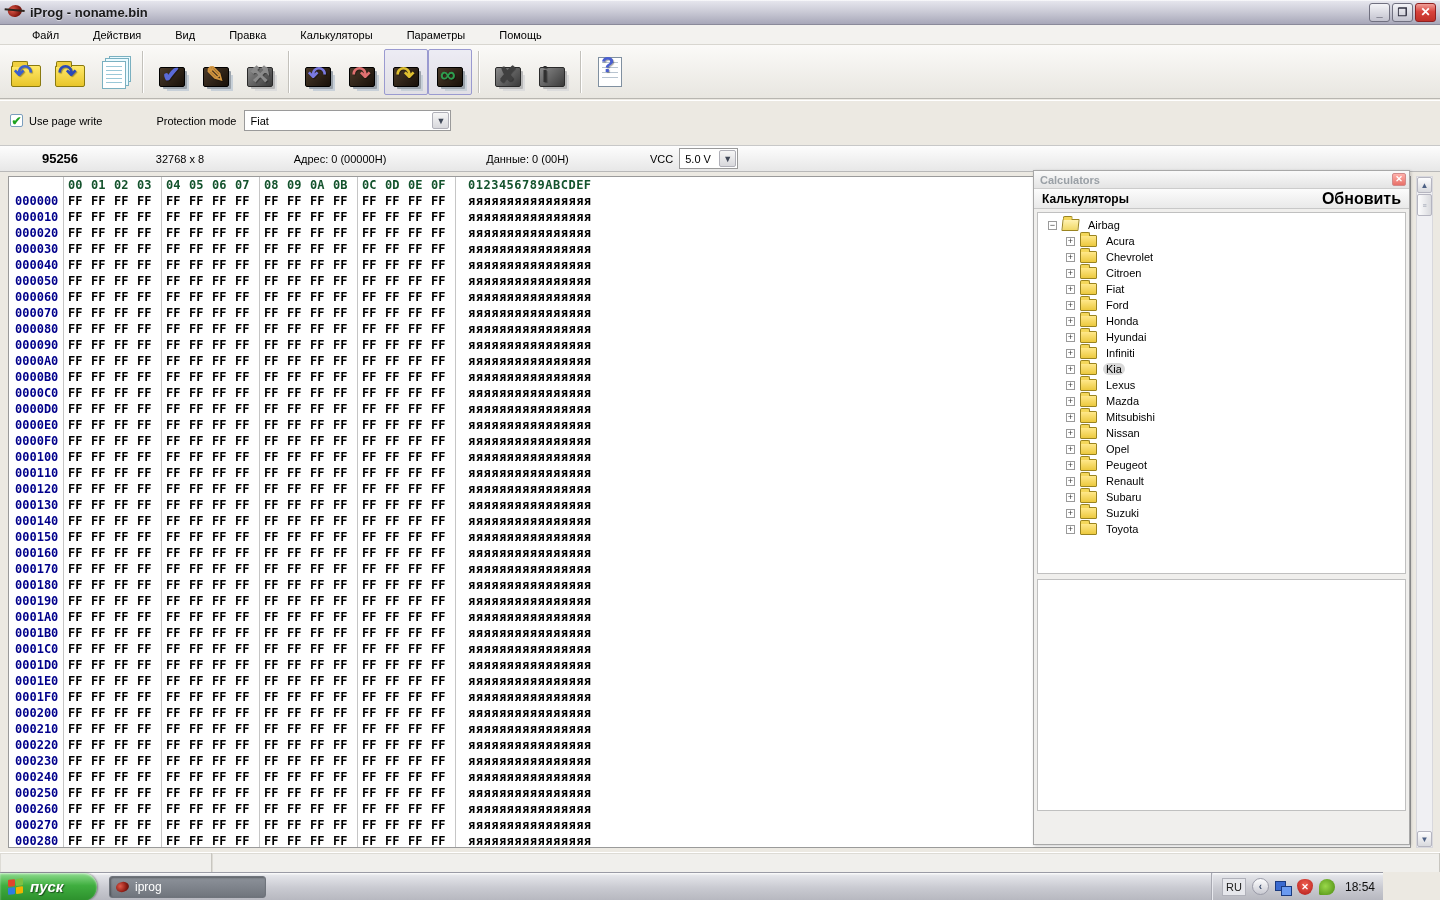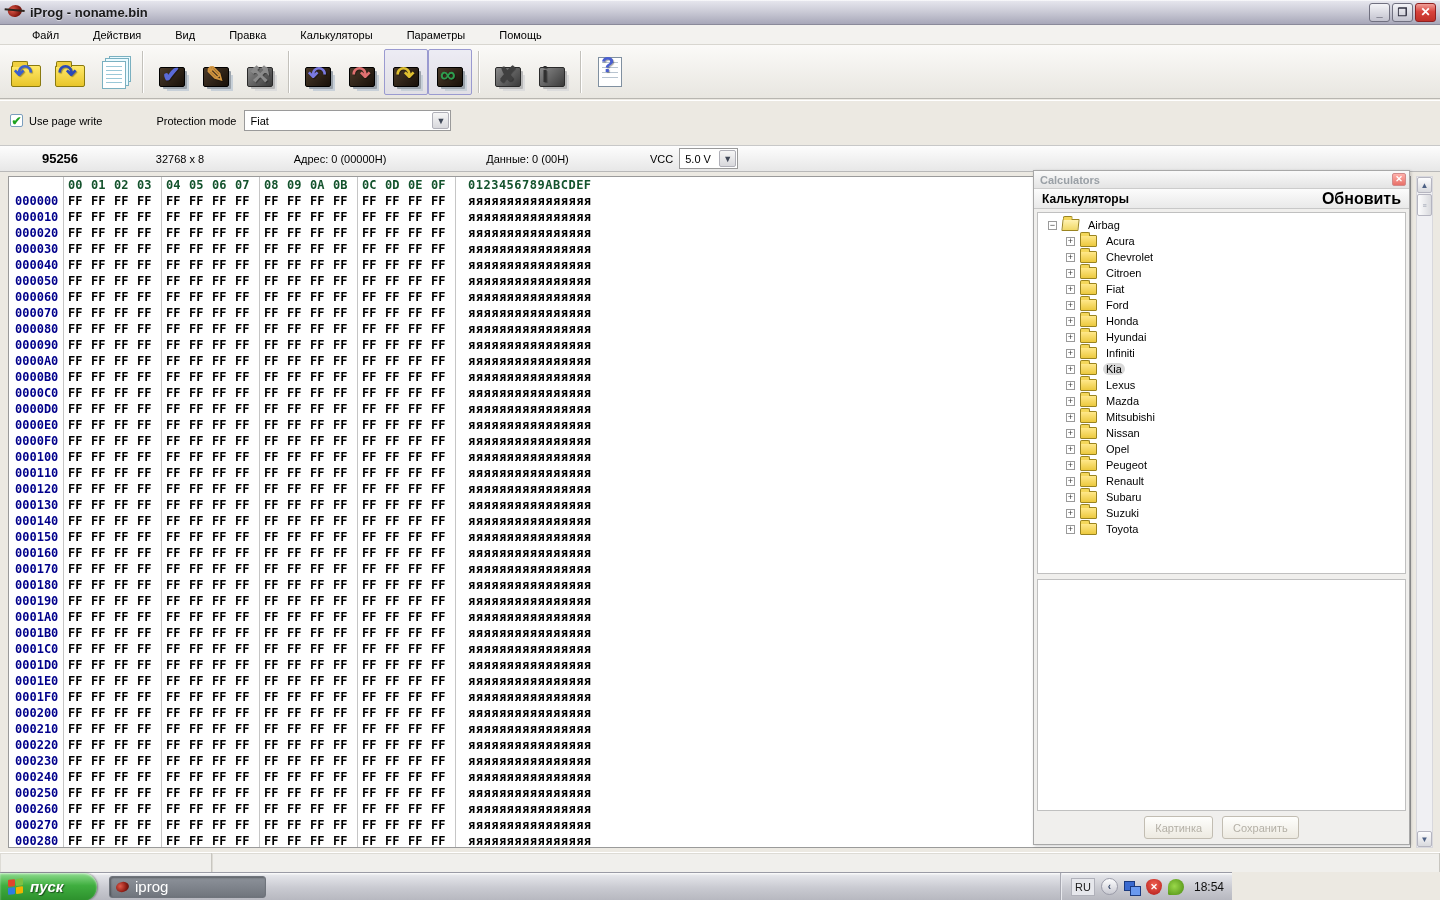--- a/index.html
+++ b/index.html
@@ -113,33 +113,33 @@
   .calc-footer { position:absolute; left:0; right:0; bottom:0; height:33px; display:flex; align-items:center; justify-content:center; gap:9px; }
   .xp-btn { min-width:62px; height:23px; padding:0 10px; border:1px solid #c2bdb2; border-radius:3px;
     background:linear-gradient(180deg,#fefefc,#edeae1); color:#b4b0a6; display:flex; align-items:center; justify-content:center; }
 
   
   .statusbar2 { position:absolute; left:0; top:852px; width:1440px; height:20px; background:#f0efec; border-top:1px solid #ffffff; display:flex; }
   .sb-panel { border-right:1px solid #c8c6c0; box-shadow:inset 1px 1px 0 #dddbd5; }
   .sb-p1 { width:212px; } .sb-p2 { flex:1; }
 
   
-  .taskbar { position:absolute; left:0; top:872px; width:1232px; height:28px;
+  .taskbar { position:absolute; left:0; top:872px; width:1383px; height:28px;
     background:linear-gradient(180deg,#fdfdfd 0%,#e3e4e9 10%,#c9cad1 55%,#b7b8c0 100%); border-top:1px solid #9a9ba5; display:flex; align-items:center;justify-content:center; }
   .start-btn { width:97px; height:28px; border-radius:0 14px 14px 0;
     background:linear-gradient(180deg,#8fdc8f 0%,#3fae3f 45%,#2c8f2c 100%); box-shadow:inset 0 1px 2px rgba(255,255,255,.6), 1px 0 2px rgba(0,0,0,.4);
     display:flex; align-items:center; padding-left:8px; gap:6px; }
   .start-text { color:#fff; font-weight:bold; font-style:italic; font-size:15px; text-shadow:1px 1px 1px rgba(0,0,0,.5); }
   .winflag { width:16px; height:16px; display:grid; grid-template-columns:7px 7px; grid-template-rows:7px 7px; gap:1px; transform:skewY(-6deg); }
   .winflag i { border-radius:1px; }
   .winflag .r{background:#e0452c;} .winflag .g{background:#7bc043;} .winflag .b{background:#2f7de0;} .winflag .y{background:#f0b400;}
   .task-btn { margin-left:12px; width:157px; height:22px; border:1px solid #6f747c; border-radius:3px;
     background:linear-gradient(180deg,#8d929a,#70757d); box-shadow:inset 1px 1px 2px rgba(0,0,0,.35); display:flex; align-items:center; gap:6px; padding-left:6px; }
   .task-btn .mini-bug { width:13px; height:10px; background:radial-gradient(circle at 35% 35%, #e05a4a 0%, #8a1a12 60%, #401008 100%); border-radius:50% 60% 55% 60%; transform:rotate(-20deg); }
-  .task-btn .task-label { color:#fff; font-size:15px; }
+  .task-btn .task-label { color:#fff; font-size:12px; }
   .tray { margin-left:auto; display:flex; align-items:center; gap:6px; height:28px; padding-right:8px;
     border-left:1px solid #a8a9b2; box-shadow:inset 1px 0 0 #e8e9ee; padding-left:10px; }
   .lang-box { width:24px; height:18px; background:#e6e7ec; border:1px solid #b0b1ba; display:flex; align-items:center; justify-content:center; color:#202020; }
   .chev-btn { width:17px; height:17px; border-radius:50%; background:linear-gradient(180deg,#fdfdfe,#c9cad2); border:1px solid #9a9ba8; color:#3a4a6a; font-weight:bold; font-size:10px; display:flex; align-items:center; justify-content:center; }
   .tray-ico { width:16px; height:16px; position:relative; }
   .net-ico:before { content:""; position:absolute; left:0; top:2px; width:9px; height:8px; background:#3a6ad0; border:1px solid #1a3a80; }
   .net-ico:after { content:""; position:absolute; left:6px; top:7px; width:9px; height:8px; background:#6a9af0; border:1px solid #1a3a80; }
   .shield-ico { background:radial-gradient(circle at 50% 35%, #f06050, #b01818); border-radius:45% 45% 50% 50%/40% 40% 60% 60%; display:flex; align-items:center; justify-content:center; color:#fff; font-size:9px; font-weight:bold; }
   .nv-ico { background:radial-gradient(circle at 40% 45%, #9ad84a, #4a8a10); border-radius:50% 50% 50% 10%; }
   .clock { color:#101010; font-size:12px; margin-left:4px; }
@@ -440,24 +440,20 @@
           <span class="tree-label">Suzuki</span>
         </div>
         <div class="tree-row">
           <span class="indent1"></span>
           <span class="pm-box">+</span>
           <span class="folder"></span>
           <span class="tree-label">Toyota</span>
         </div>
       </div>
     <div class="calc-lower"></div>
-    <div class="calc-footer">
-      <div class="xp-btn">Картинка</div>
-      <div class="xp-btn">Сохранить</div>
-    </div>
   </div>
 </div>
 
 <div class="statusbar2">
   <div class="sb-panel sb-p1"></div>
   <div class="sb-panel sb-p2"></div>
 </div>
 
 <div class="taskbar">
   <div class="start-btn">

